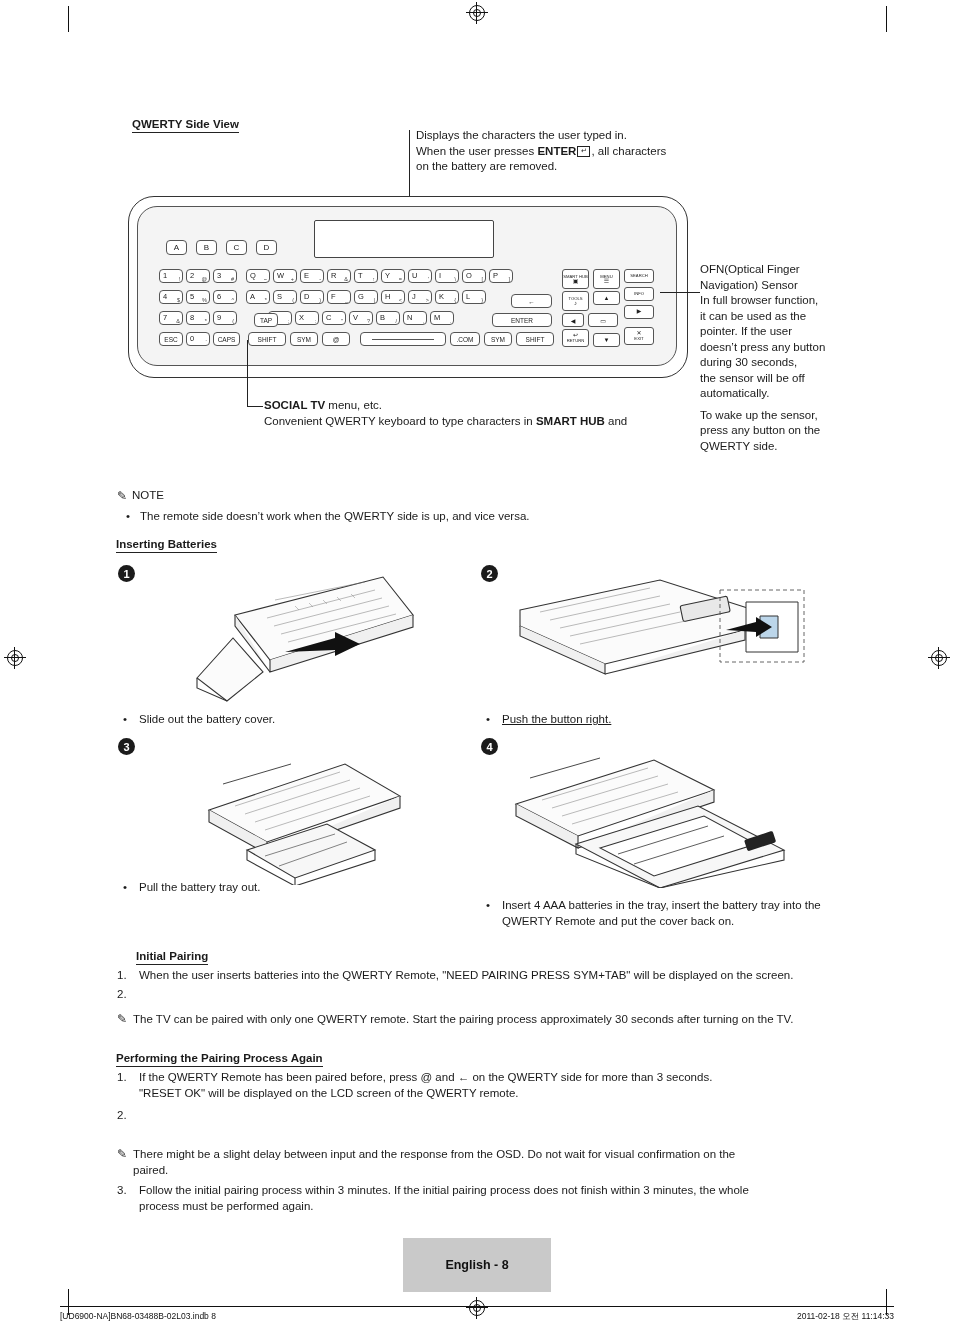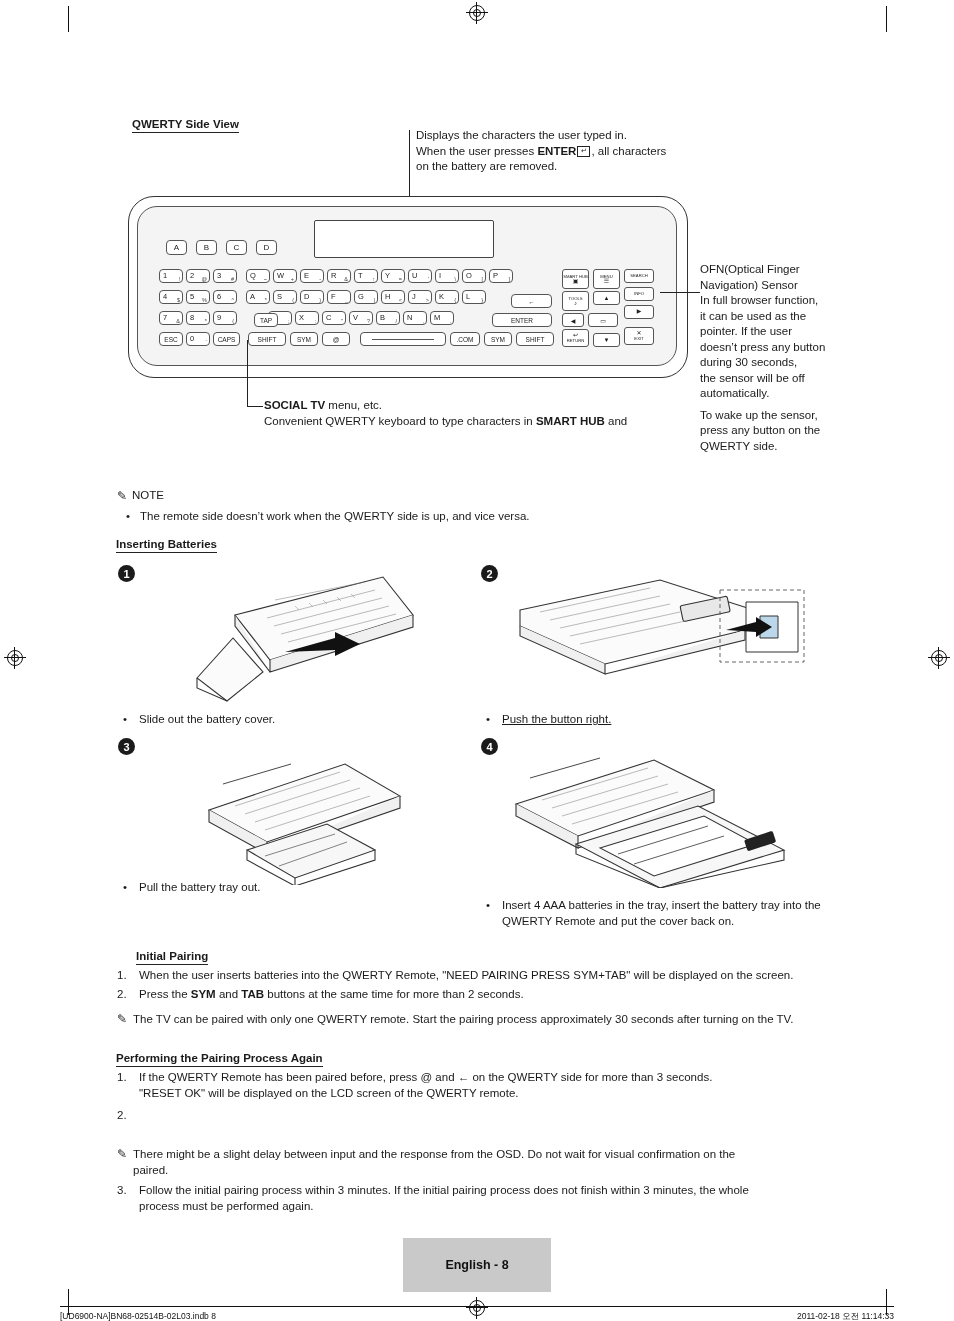--- a/index.html
+++ b/index.html
@@ -530,23 +530,20 @@
     <h2 class="sec">Initial Pairing</h2>
   </div>
 
   <div class="numlist" style="left:117px;top:968px;width:730px;">
     <div class="row">
       <div class="n">1.</div>
       <div>When the user inserts batteries into the QWERTY Remote, "NEED PAIRING PRESS SYM+TAB" will be displayed on the screen.</div>
     </div>
     <div class="row">
       <div class="n">2.</div>
-      <div>
-        <span>Press the </span><span class="b">SYM</span><span> and </span><span class="b">TAB</span><span> buttons at the same time for more than 2 seconds.</span>
-      </div>
     </div>
   </div>
 
   <div class="txt" style="position:absolute;left:117px;top:1012px;width:730px;display:flex;">
     <span style="margin-right:6px;font-size:12px;">✎</span>
     <span style="display:inline-block;width:712px;">The TV can be paired with only one QWERTY remote. Start the pairing process approximately 30 seconds after turning on the TV.</span>
   </div>
 
   <div class="sectitle" style="left:116px;top:1048px;">
     <h2 class="sec">Performing the Pairing Process Again</h2>
@@ -585,16 +582,16 @@
         <div>Follow the initial pairing process within 3 minutes. If the initial pairing process does not finish within 3 minutes, the whole</div>
         <div>process must be performed again.</div>
       </div>
     </div>
   </div>
 
   <div class="footer-tab">
     <span>English - 8</span>
   </div>
   <div class="footline"></div>
-  <div class="footleft">[UD6900-NA]BN68-02514B-02L03.indb    8</div>
+  <div class="footleft">[UD6900-NA]BN68-03488B-02L03.indb    8</div>
   <div class="footright">2011-02-18   오전 11:14:33</div>
 
 </div>
 
 </body></html>

